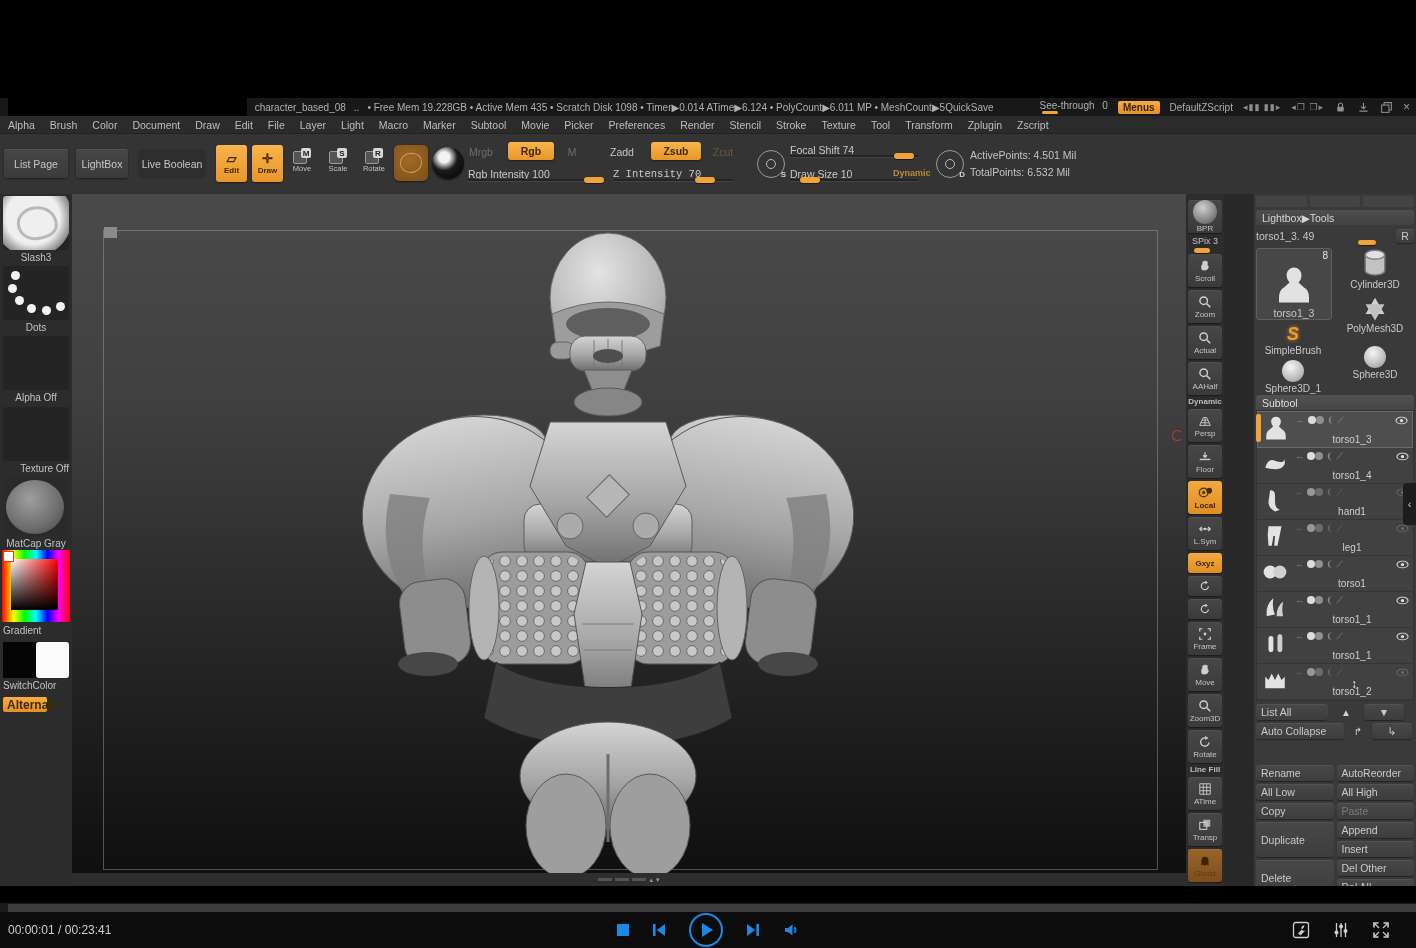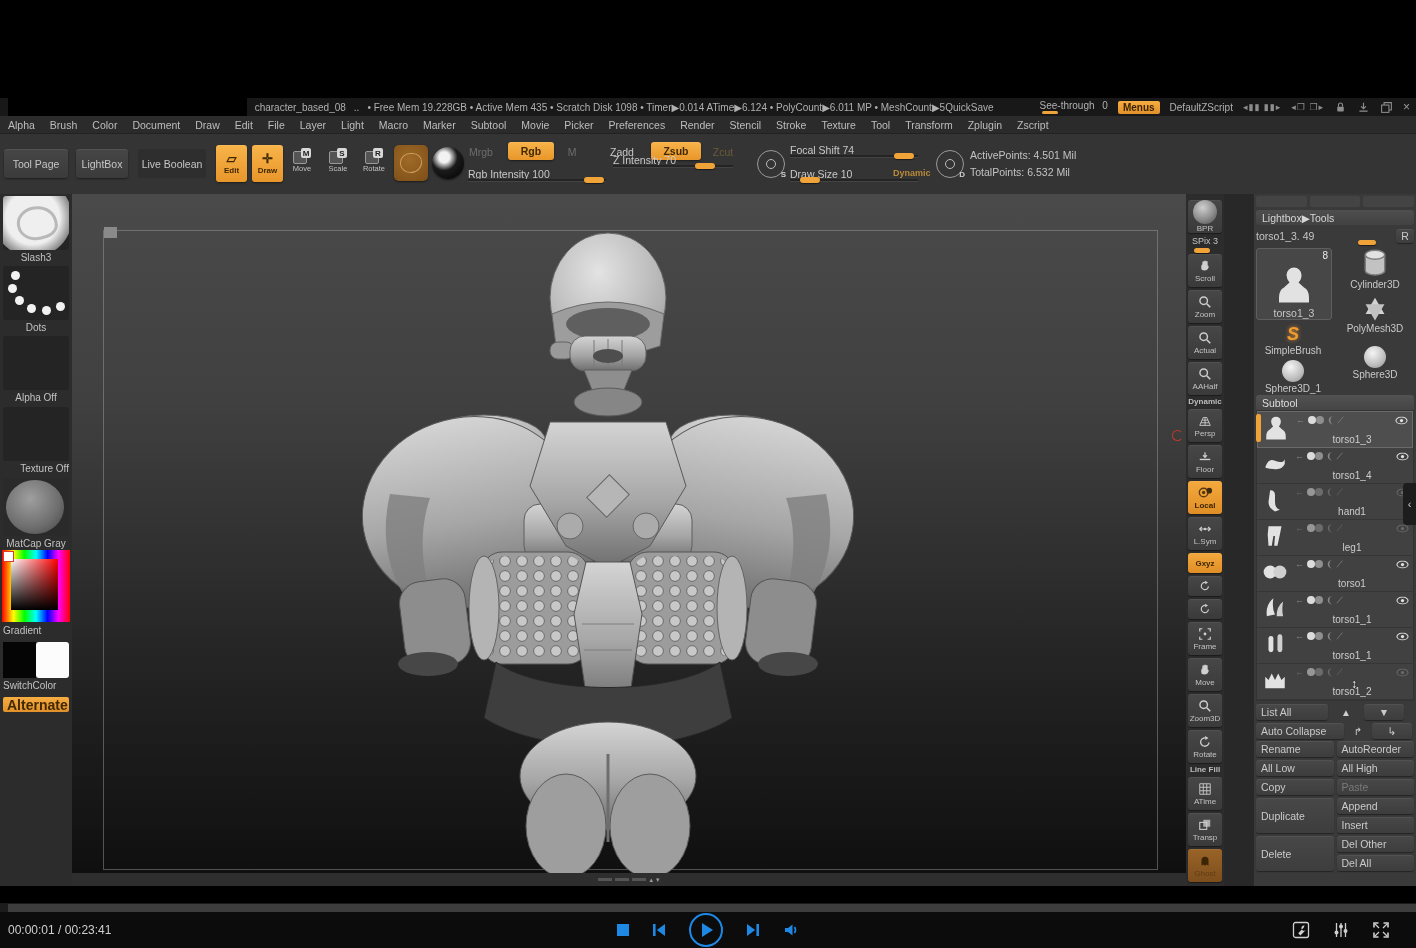--- a/index.html
+++ b/index.html
@@ -70,21 +70,21 @@
   .dot{position:absolute;width:9px;height:9px;border-radius:50%;background:#f2f2f2;}
   .matcap{width:66px;height:58px;background:#2a2a2a;position:relative;margin-bottom:2px;}
   .matcap:after{content:"";position:absolute;left:3px;top:2px;width:58px;height:54px;border-radius:50%;background:radial-gradient(circle at 42% 35%,#9f9f9f,#6d6d6d 60%,#3f3f3f);}
   .gradpick{position:relative;width:68px;height:72px;margin-left:-1px;background:linear-gradient(90deg,#f00,#ff0 17%,#0f0 33%,#0ff 50%,#00f 67%,#f0f 83%,#f00);margin-bottom:3px;}
   .gradpick .inner{position:absolute;left:9px;top:9px;right:12px;bottom:12px;background:linear-gradient(to bottom,rgba(0,0,0,0),#000),linear-gradient(to right,#fff,#f00);}
   .gradpick .swatch{position:absolute;left:1px;top:1px;width:9px;height:9px;background:#fff;border:1.5px solid #e03a2a;}
   .swpair{display:flex;margin-bottom:2px;}
   .sw{width:33px;height:36px;}
   .sw.black{background:#050505;}
   .sw.white{background:#fcfcfc;border-radius:3px;}
-  .altbtn{width:66px;height:15px;background:linear-gradient(#f6ad42,#e1912a);border-radius:2px;color:#402800;font-size:14px;font-weight:bold;display:flex;align-items:center;justify-content:flex-start;padding-left:4px;box-sizing:border-box;}
+  .altbtn{width:44px;height:15px;background:linear-gradient(#f6ad42,#e1912a);border-radius:2px;color:#402800;font-size:12px;font-weight:bold;display:flex;align-items:center;justify-content:flex-start;padding-left:4px;box-sizing:border-box;}
 
   
   .canvas{width:1114px;flex:none;position:relative;background:linear-gradient(180deg,#4a4a4a 0%,#404040 30%,#262626 65%,#0e0e0e 100%);overflow:hidden;}
   .docborder{position:absolute;left:31px;top:36px;right:28px;bottom:16px;border:1px solid rgba(165,165,165,.45);pointer-events:none;}
   .cornerchip{position:absolute;left:0;top:-4px;width:13px;height:11px;background:#8a8a8a;}
   .redmark{position:absolute;left:1100px;top:236px;width:9px;height:9px;border:1.5px solid #c0392b;border-radius:50%;border-right-color:transparent;}
   .canvscroll{position:absolute;left:0;right:0;bottom:0;height:13px;background:#2e2e2e;display:flex;align-items:center;justify-content:center;gap:3px;color:#9a9a9a;font-size:7px;}
   .canvscroll .dash{width:14px;height:3px;background:#555;}
 
   
@@ -342,21 +342,21 @@
         <span>Stencil</span>
         <span>Stroke</span>
         <span>Texture</span>
         <span>Tool</span>
         <span>Transform</span>
         <span>Zplugin</span>
         <span>Zscript</span>
       </div>
 
       <div class="zb-shelf">
-        <div class="zbtn" style="left:4px;top:15px;width:64px;height:29px;">Tool Page</div>
+        <div class="zbtn" style="left:4px;top:15px;width:64px;height:29px;">List Page</div>
         <div class="zbtn" style="left:76px;top:15px;width:52px;height:29px;">LightBox</div>
         <div class="zbtn flat" style="left:138px;top:15px;width:68px;height:29px;">Live Boolean</div>
 
         <div class="zbtn orange edbtn" style="left:216px;top:11px;width:31px;height:37px;">
           <span class="eg">▱</span>
           <span>Edit</span>
         </div>
         <div class="zbtn orange edbtn" style="left:252px;top:11px;width:31px;height:37px;">
           <span class="eg">✛</span>
           <span>Draw</span>
@@ -394,21 +394,21 @@
         <div class="zbtn ghostt" style="left:560px;top:9px;width:24px;height:17px;">M</div>
         <div class="zbtn ghostt" style="left:602px;top:9px;width:40px;height:17px;color:#c6c6c6;">Zadd</div>
         <div class="zbtn orange" style="left:651px;top:8px;width:50px;height:18px;">Zsub</div>
         <div class="zbtn ghostt" style="left:706px;top:9px;width:34px;height:17px;color:#6a5a3a;">Zcut</div>
 
         <div class="zslider" style="left:468px;top:30px;width:138px;height:17px;">
           <span class="zs-label">Rgb Intensity 100</span>
           <span class="zs-track"></span>
           <span class="zs-handle" style="left:116px;"></span>
         </div>
-        <div class="zslider" style="left:613px;top:16px;width:120px;height:17px;">
+        <div class="zslider" style="left:613px;top:30px;width:120px;height:17px;font-family:Liberation Mono, monospace;">
           <span class="zs-label">Z Intensity 70</span>
           <span class="zs-track"></span>
           <span class="zs-handle" style="left:82px;"></span>
         </div>
 
         <div class="strokecircle" style="left:757px;top:16px;">
           <i></i>
             <b>S</b>
         </div>
 
@@ -878,21 +878,21 @@
             <span class="pbtn" style="width:72px;">List All</span>
             <span class="arrbtn">▲</span>
             <span class="pbtn" style="width:40px;justify-content:center;">▼</span>
           </div>
           <div class="strowbtns">
             <span class="pbtn" style="width:88px;">Auto Collapse</span>
             <span class="arrbtn" style="width:22px;">↱</span>
             <span class="pbtn" style="width:40px;justify-content:center;">↳</span>
           </div>
 
-          <div class="gridbtns" style="margin-top:2px;">
+          <div class="gridbtns" style="margin-top:26px;">
             <span class="pbtn">Rename</span>
             <span class="pbtn">AutoReorder</span>
             <span class="pbtn">All Low</span>
             <span class="pbtn">All High</span>
             <span class="pbtn">Copy</span>
             <span class="pbtn dim">Paste</span>
             <span class="pbtn tall">Duplicate</span>
             <span class="tallcell">
               <span class="pbtn">Append</span>
               <span class="pbtn">Insert</span>

